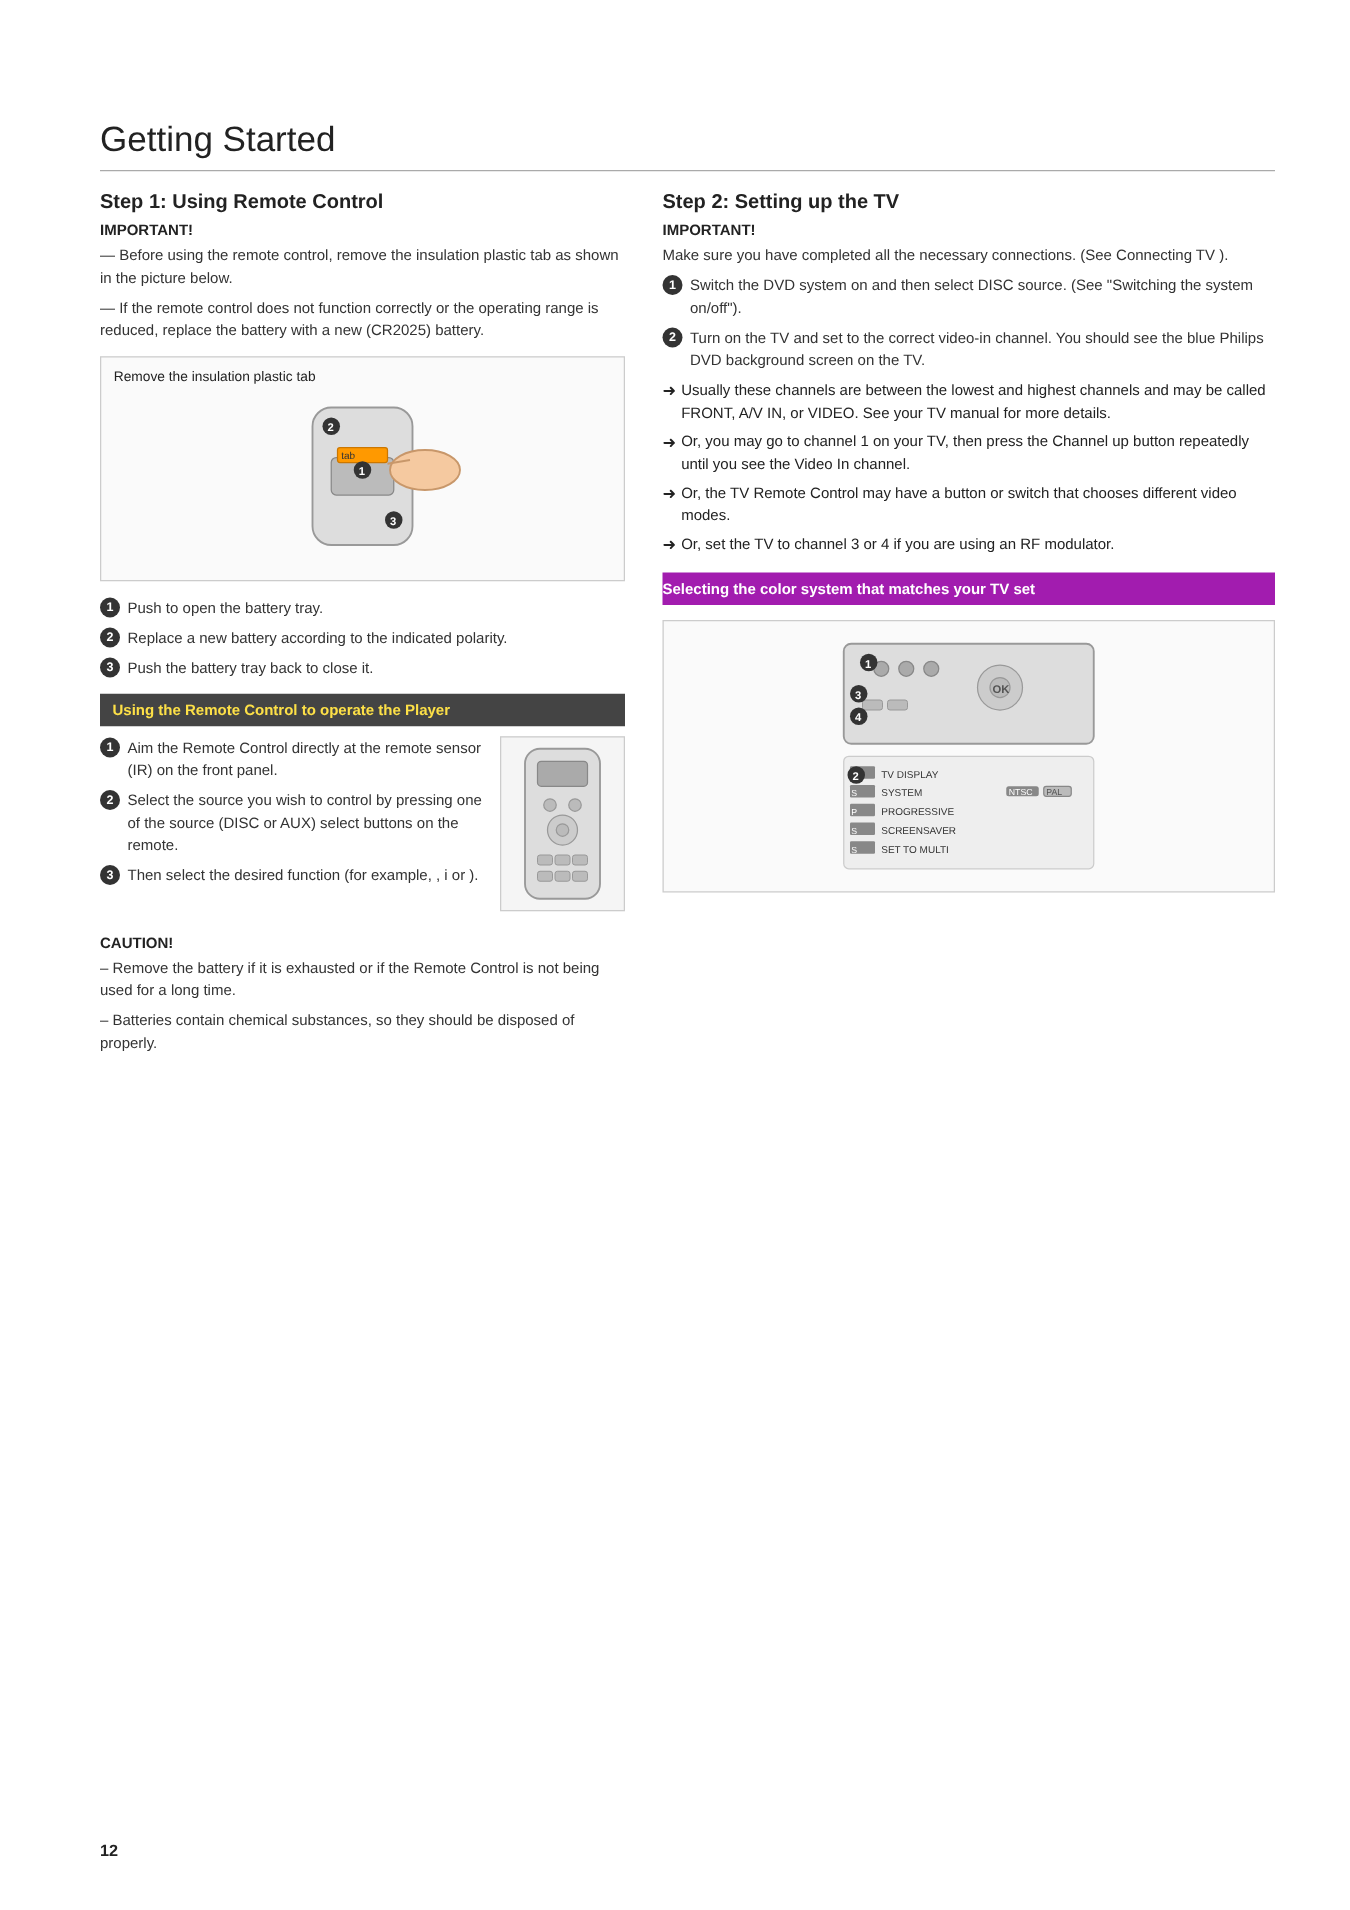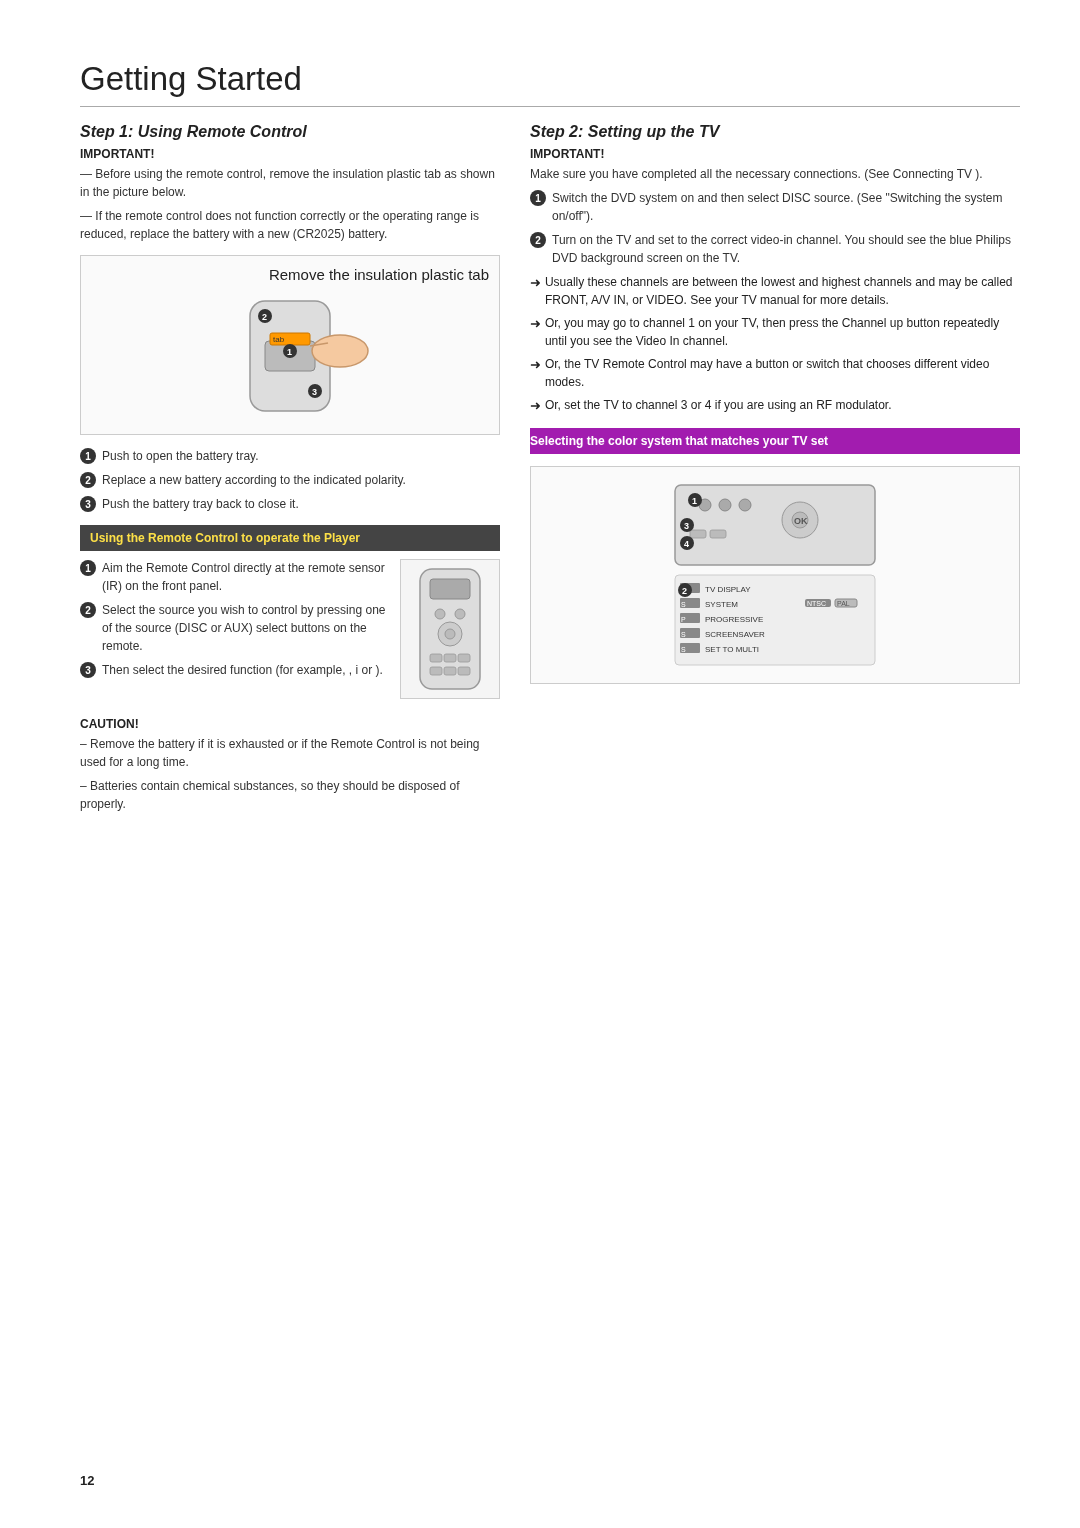--- a/index.html
+++ b/index.html
@@ -32,26 +32,27 @@
       font-weight: bold;
       padding: 6px 4px;
       writing-mode: vertical-rl;
       transform: rotate(180deg);
       width: 22px;
       letter-spacing: 1px;
     }
 
     
     .page-title {
-      font-size: 33px;
+      font-size: 28px;
       font-weight: normal;
       color: #222;
       margin-bottom: 10px;
       border-bottom: 1px solid #aaa;
       padding-bottom: 8px;
+      margin-top: 36px;
     }
 
     
     .main-columns {
       display: flex;
       gap: 30px;
       margin-top: 16px;
     }
 
     .left-col {
@@ -62,21 +63,20 @@
     .right-col {
       flex: 1;
     }
 
     
     .section-title {
       font-size: 16px;
       font-weight: bold;
       color: #222;
       margin-bottom: 6px;
-      font-style: italic;
     }
 
     .important-label {
       font-size: 12px;
       font-weight: bold;
       margin-bottom: 4px;
     }
 
     .body-text {
       font-size: 12px;
@@ -90,22 +90,22 @@
       border: 1px solid #ccc;
       margin: 12px 0;
       padding: 10px;
       background: #fafafa;
       text-align: center;
       min-height: 180px;
       position: relative;
     }
 
     .battery-image-box .img-label {
-      font-size: 15px;
-      text-align: right;
+      font-size: 11px;
+      text-align: left;
       margin-bottom: 8px;
     }
 
     
     .battery-svg-area {
       display: flex;
       justify-content: center;
       align-items: center;
     }
 

